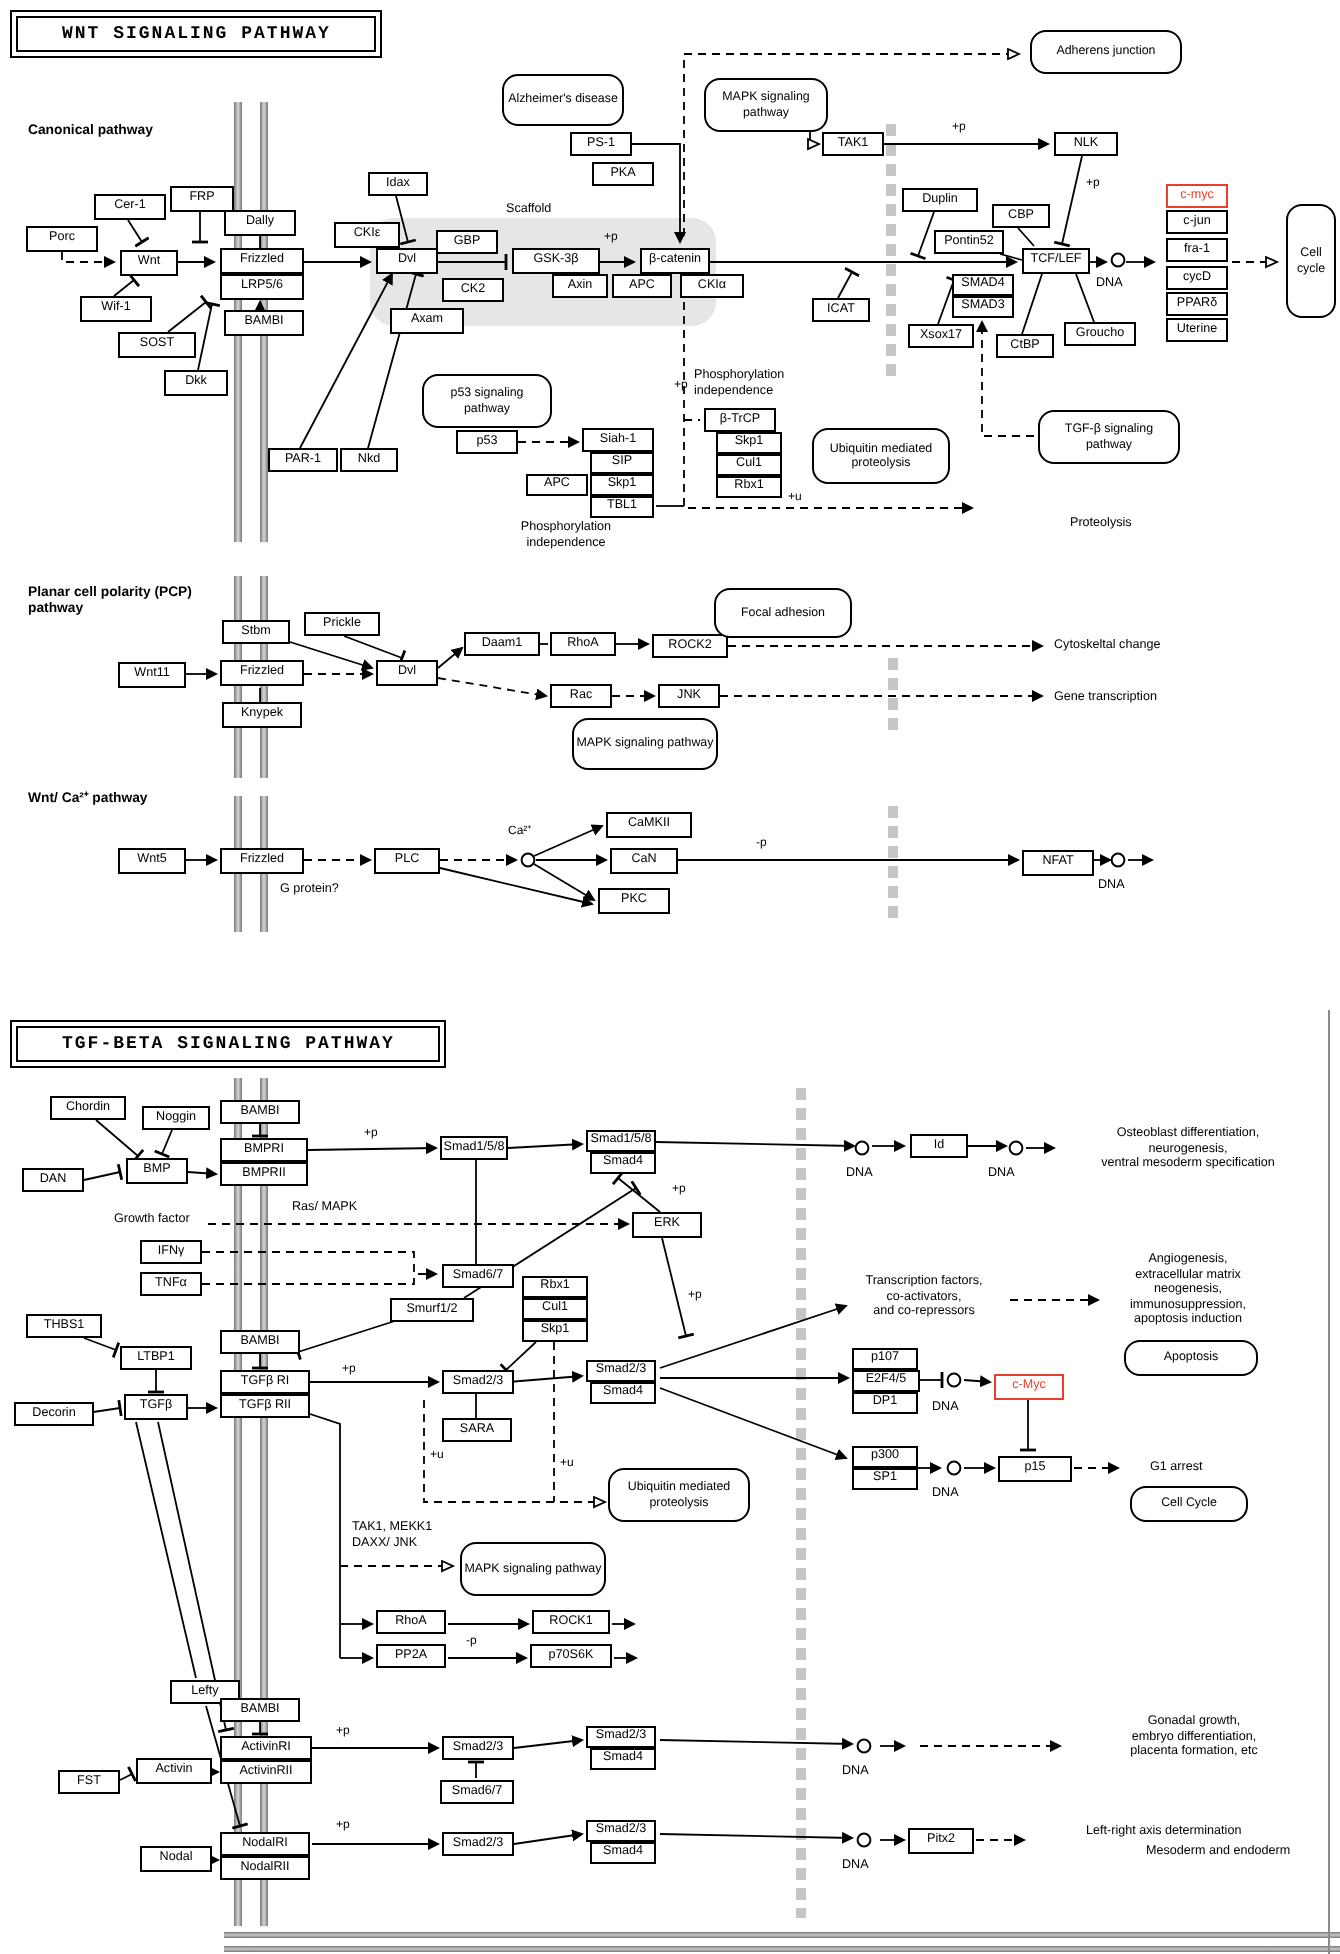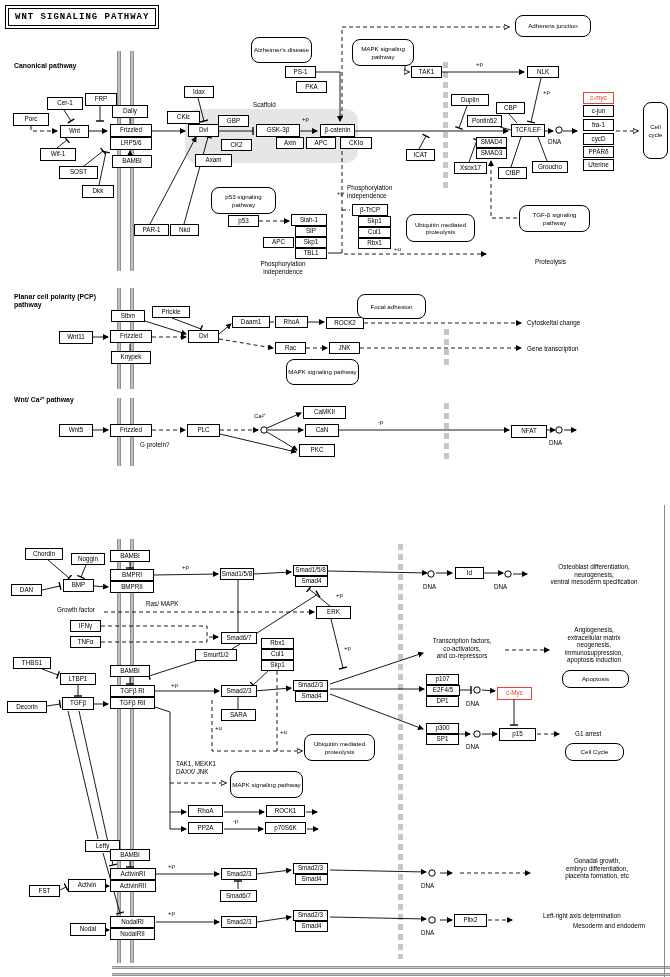--- a/index.html
+++ b/index.html
@@ -7,21 +7,21 @@
           font-family:"Liberation Sans",sans-serif;color:#000;}
   .b,.r{position:absolute;background:#fff;border:1px solid #000;box-sizing:border-box;
         display:flex;align-items:center;justify-content:center;text-align:center;
         font-size:6.3px;line-height:1;z-index:3;}
   .r{border-color:#e8402a;color:#e8402a;}
   .p{position:absolute;background:#fff;border:1px solid #000;box-sizing:border-box;border-radius:8px;
      display:flex;align-items:center;justify-content:center;text-align:center;
      font-size:6.2px;line-height:1.15;z-index:3;padding:1px;white-space:pre-line;}
   .t{position:absolute;background:#fff;border:1px solid #000;box-shadow:0 0 0 2px #fff,0 0 0 3px #000;
      font-family:"Liberation Mono","DejaVu Sans Mono",monospace;font-weight:bold;font-size:9px;
-     padding:3px 6px;white-space:nowrap;letter-spacing:1px;z-index:5;}
+     padding:3px 22px;white-space:nowrap;letter-spacing:1px;z-index:5;}
   .txt{position:absolute;font-size:6.3px;line-height:1.2;white-space:pre-line;z-index:2;}
   .bold{font-weight:bold;font-size:6.9px;}
   .small{font-size:6px;}
   .ctr{text-align:center;}
   .blob{position:absolute;background:#e6e6e6;border-radius:12px;z-index:0;}
   .mem{position:absolute;width:4px;background:linear-gradient(to right,#777,#d8d8d8,#777);z-index:1;}
   .hmem{position:absolute;height:3px;background:linear-gradient(to bottom,#777,#c9c9c9,#777);z-index:1;}
   .nuc{position:absolute;width:5px;z-index:1;
        background:repeating-linear-gradient(to bottom,#c6c6c6 0 6px,transparent 6px 10px);}
   .vrule{position:absolute;width:1px;background:#8a8a8a;z-index:1;}
@@ -330,20 +330,21 @@
     <div class="b" style="left: 110px; top: 928px; width: 45px; height: 12px;">NodalRII</div>
     <div class="b" style="left: 221px; top: 868px; width: 36px; height: 12px;">Smad2/3</div>
     <div class="b" style="left: 220px; top: 890px; width: 37px; height: 12px;">Smad6/7</div>
     <div class="b" style="left: 221px; top: 916px; width: 36px; height: 12px;">Smad2/3</div>
     <div class="b" style="left: 293px; top: 863px; width: 35px; height: 11px;">Smad2/3</div>
     <div class="b" style="left: 295px; top: 874px; width: 33px; height: 11px;">Smad4</div>
     <div class="b" style="left: 293px; top: 910px; width: 35px; height: 11px;">Smad2/3</div>
     <div class="b" style="left: 295px; top: 921px; width: 33px; height: 11px;">Smad4</div>
     <div class="b" style="left: 454px; top: 914px; width: 33px; height: 13px;">Pitx2</div>
     <div class="t" style="left: 8px; top: 8px;">WNT SIGNALING PATHWAY</div>
+    <div class="t" style="left: 8px; top: 513px;">TGF-BETA SIGNALING PATHWAY</div>
     <div class="txt bold" style="left: 14px; top: 62px;">Canonical pathway</div>
     <div class="txt" style="left: 253px; top: 101px;">Scaffold</div>
     <div class="txt" style="left: 548px; top: 138px;">DNA</div>
     <div class="txt ctr" style="left: 235px; top: 260px; width: 96px;">Phosphorylation
 independence</div>
     <div class="txt small" style="left: 337px; top: 190px;">+p</div>
     <div class="txt" style="left: 347px; top: 184px;">Phosphorylation
 independence</div>
     <div class="txt" style="left: 535px; top: 258px;">Proteolysis</div>
     <div class="txt small" style="left: 394px; top: 246px;">+u</div>

